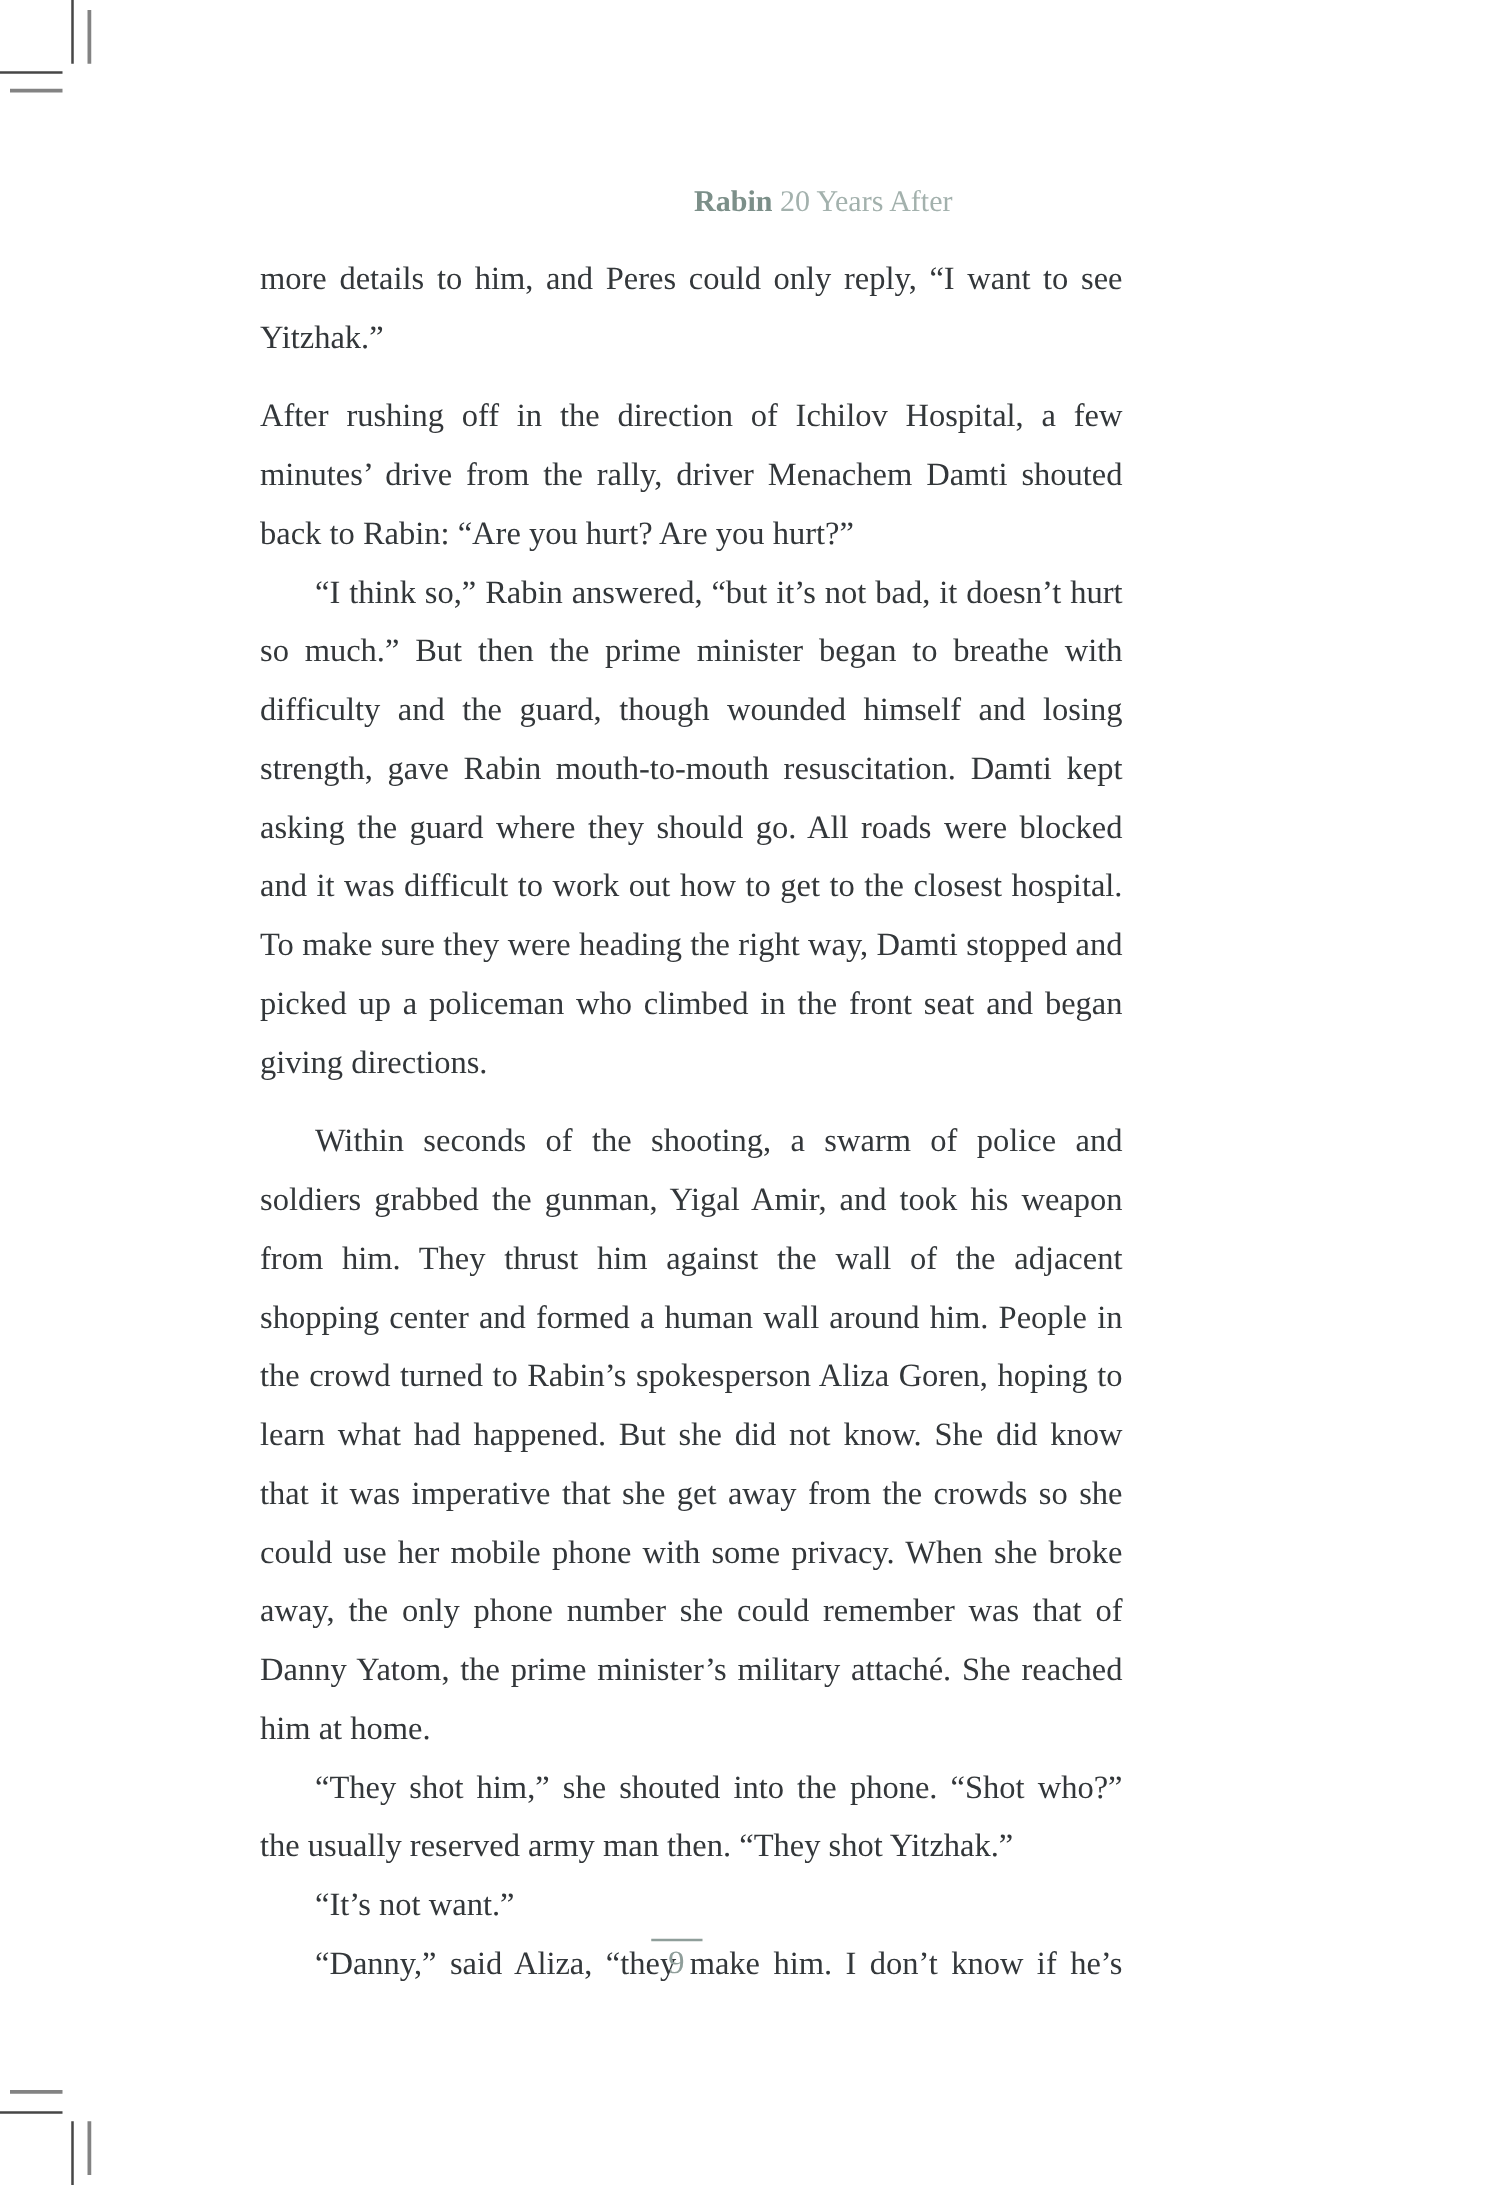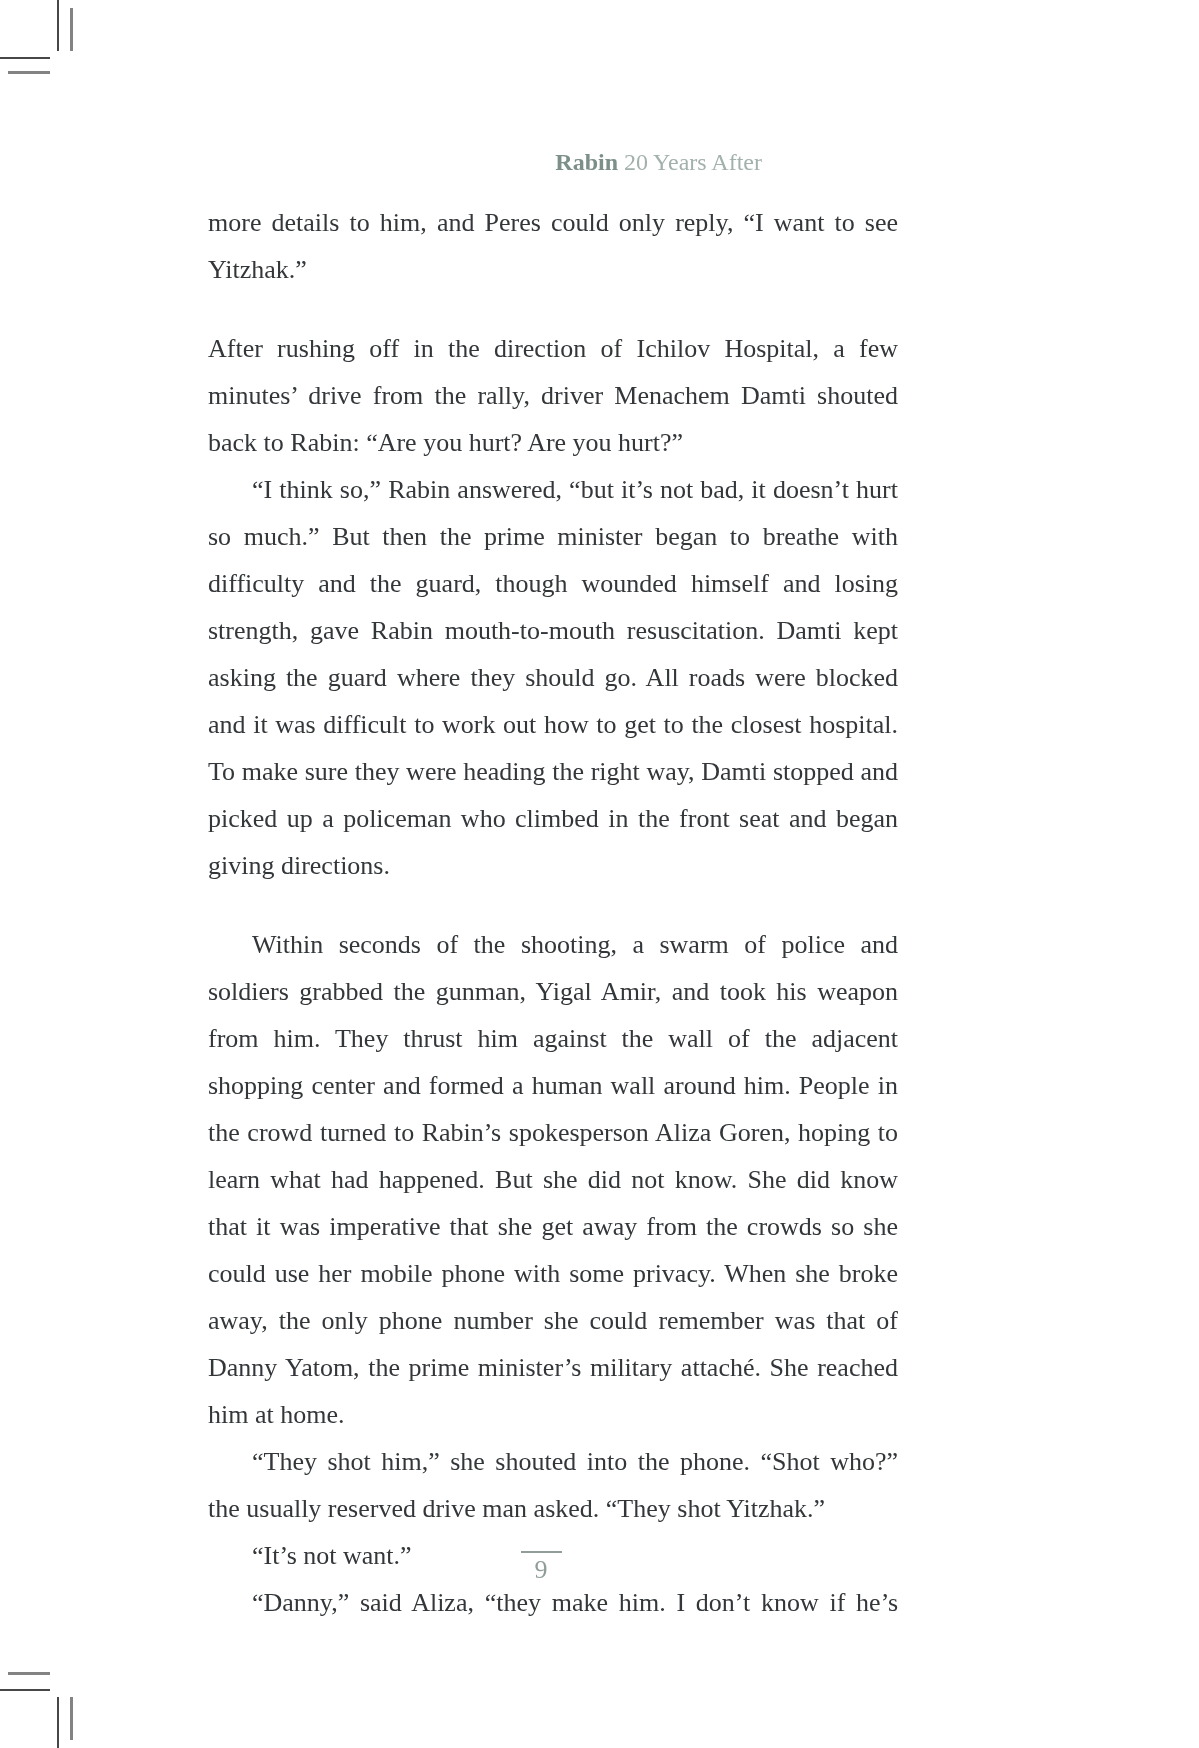--- a/index.html
+++ b/index.html
@@ -47,21 +47,21 @@
     font-size: 26px;
     line-height: 47px;
     text-align: justify;
     color: var(--text-color, #33373a);
   }
   #text-block p.para {
     margin: 0;
     padding: 0;
   }
   #text-block p.indent { text-indent: 44px; }
-  #text-block p.space  { margin-top: 32px; }
+  #text-block p.space  { margin-top: 16px; }
   #text-block p.cont   { text-align-last: justify; }
 
   
   #folio {
     position: absolute;
     top: 1551px;
     left: 0;
     width: 100%;
     text-align: center;
   }
@@ -102,21 +102,21 @@
 
   <div id="running-header">
     <span class="hdr-bold">Rabin</span><span class="hdr-light"> 20 Years After</span>
   </div>
 
   <div id="text-block">
       <p class="para">more details to him, and Peres could only reply, “I want to see Yitzhak.”</p>
       <p class="para space">After rushing off in the direction of Ichilov Hospital, a few minutes’ drive from the rally, driver Menachem Damti shouted back to Rabin: “Are you hurt? Are you hurt?”</p>
       <p class="para indent">“I think so,” Rabin answered, “but it’s not bad, it doesn’t hurt so much.” But then the prime minister began to breathe with difficulty and the guard, though wounded himself and losing strength, gave Rabin mouth-to-mouth resuscitation. Damti kept asking the guard where they should go. All roads were blocked and it was difficult to work out how to get to the closest hospital. To make sure they were heading the right way, Damti stopped and picked up a policeman who climbed in the front seat and began giving directions.</p>
       <p class="para indent space">Within seconds of the shooting, a swarm of police and soldiers grabbed the gunman, Yigal Amir, and took his weapon from him. They thrust him against the wall of the adjacent shopping center and formed a human wall around him. People in the crowd turned to Rabin’s spokesperson Aliza Goren, hoping to learn what had happened. But she did not know. She did know that it was imperative that she get away from the crowds so she could use her mobile phone with some privacy. When she broke away, the only phone number she could remember was that of Danny Yatom, the prime minister’s military attaché. She reached him at home.</p>
-      <p class="para indent">“They shot him,” she shouted into the phone. “Shot who?” the usually reserved drive man asked. “They shot Yitzhak.”</p>
+      <p class="para indent">“They shot him,” she shouted into the phone. “Shot who?” the usually reserved army man then. “They shot Yitzhak.”</p>
       <p class="para indent">“It’s not want.”</p>
       <p class="para indent cont">“Danny,” said Aliza, “they make him. I don’t know if he’s</p>
     </div>
 
   <div id="folio">
     <span class="folio-inner">9</span>
   </div>
 
 </div>
 

